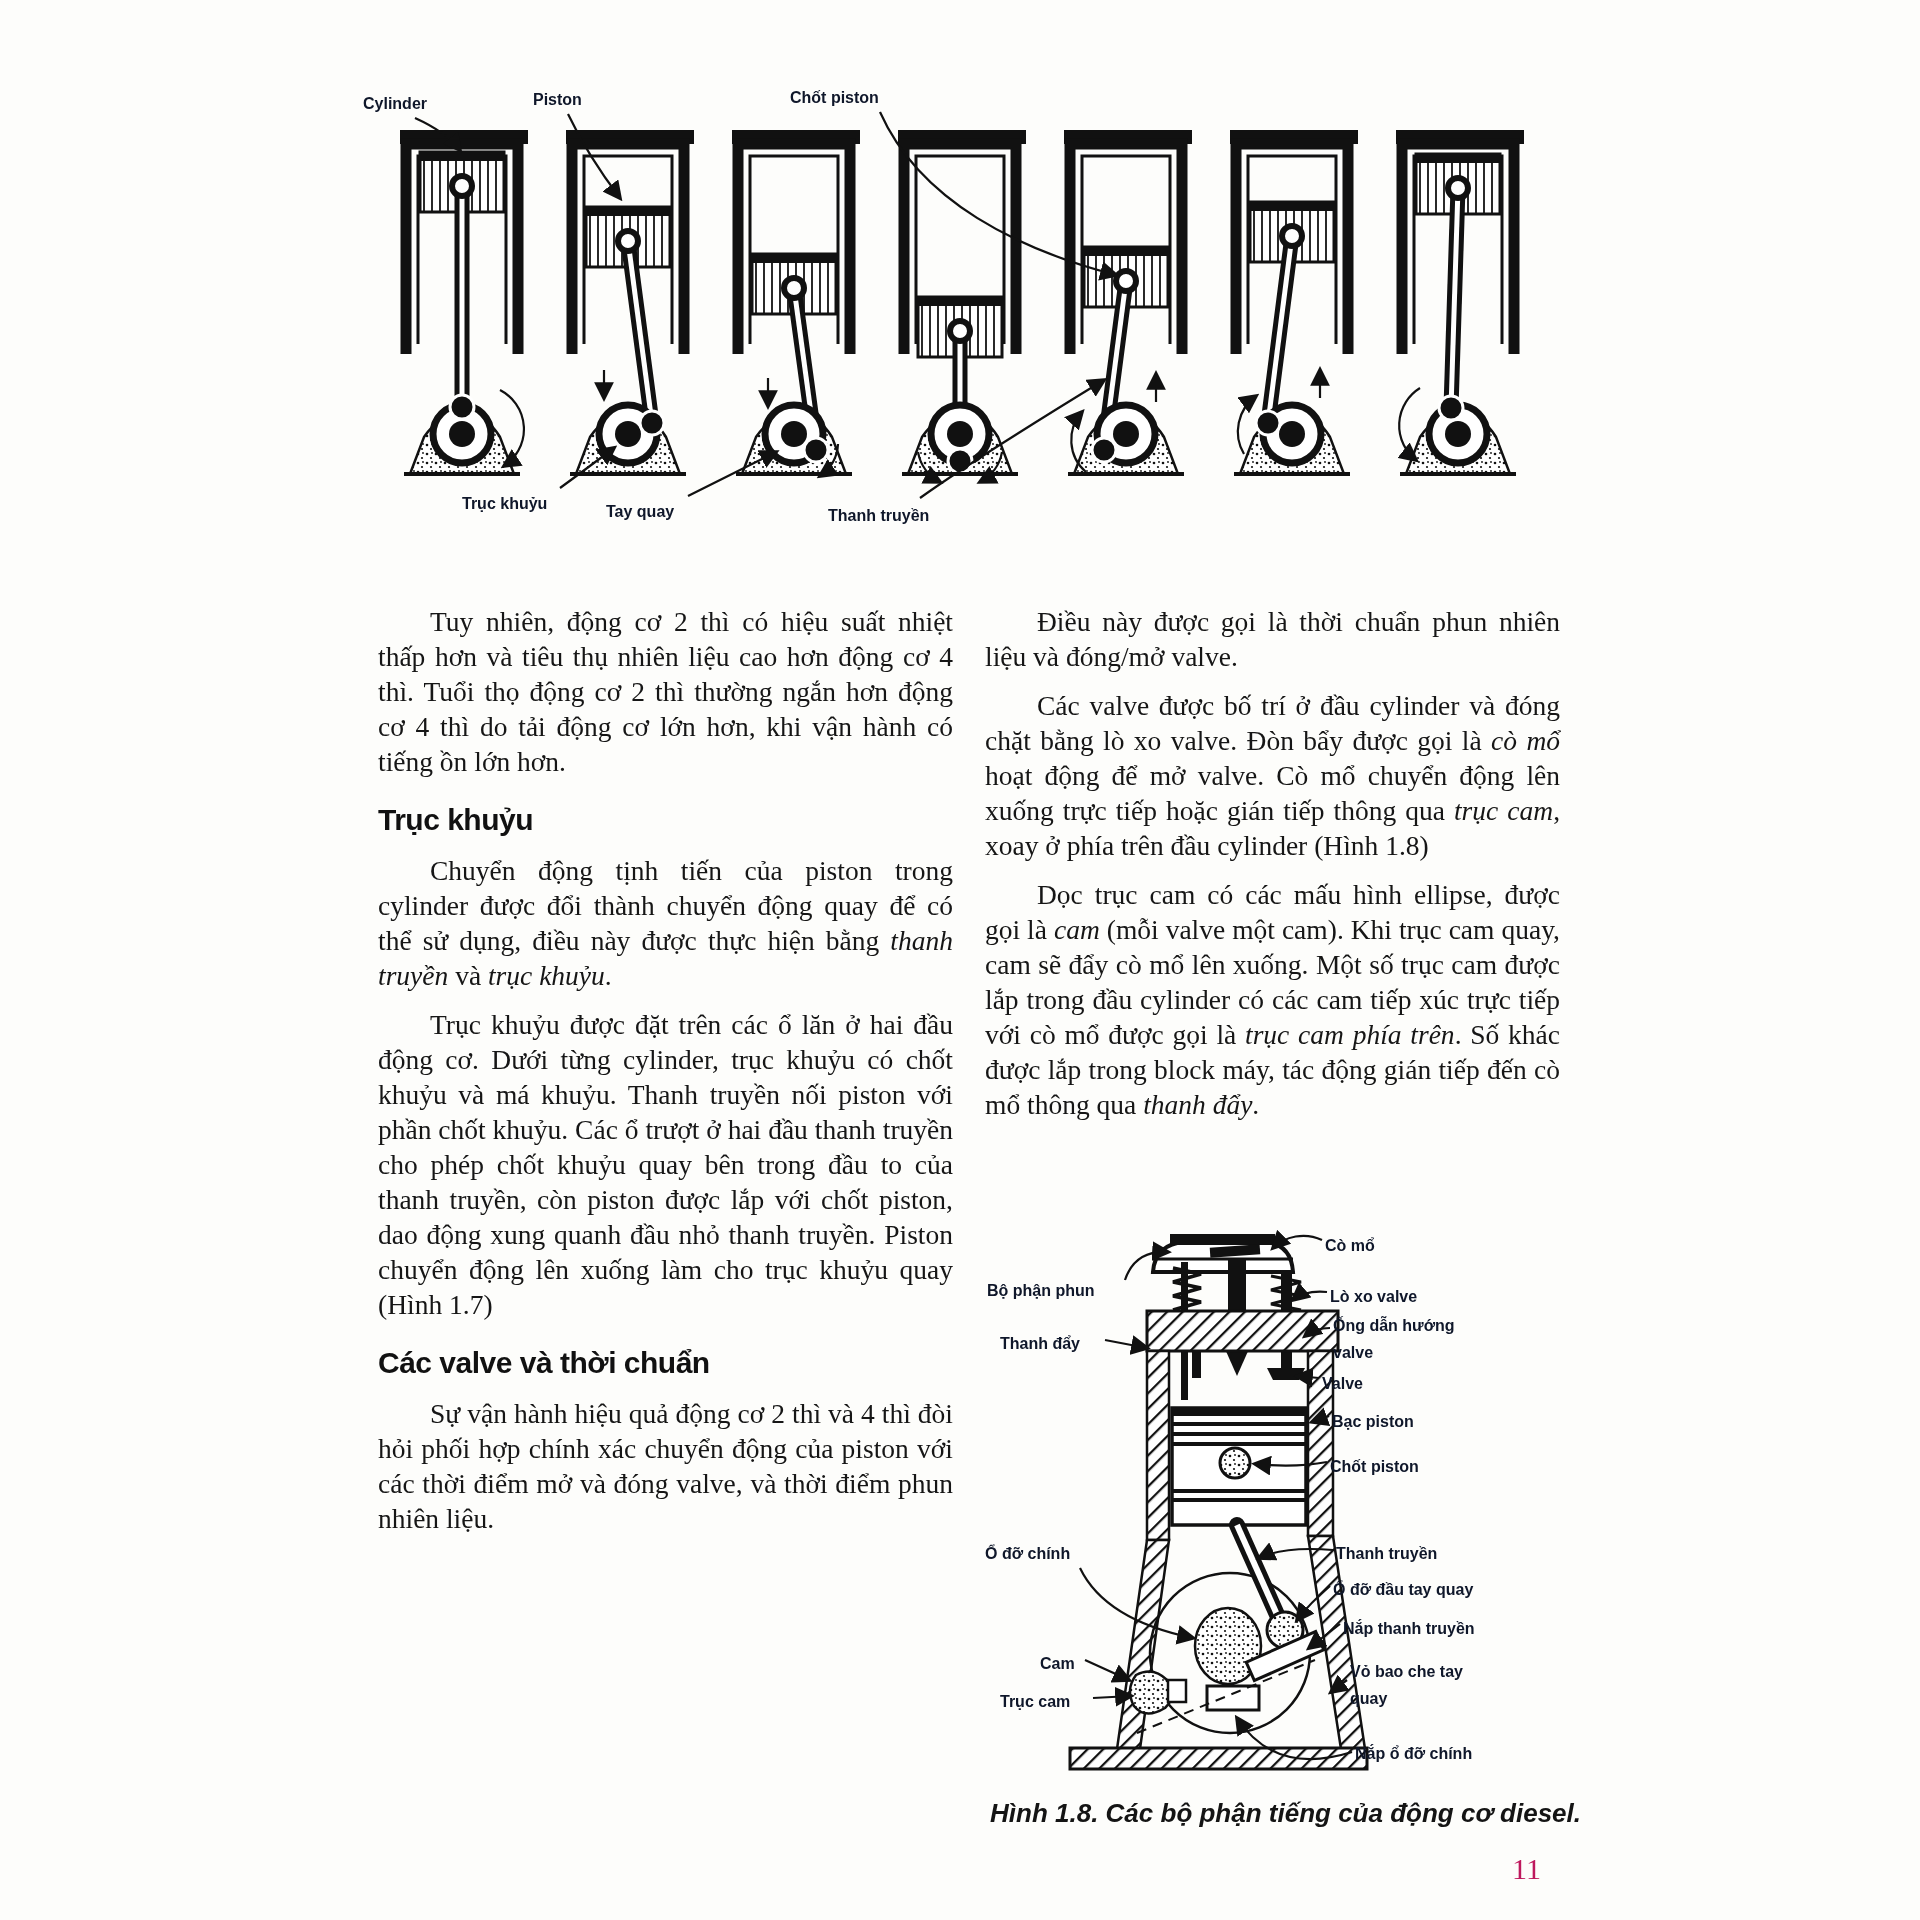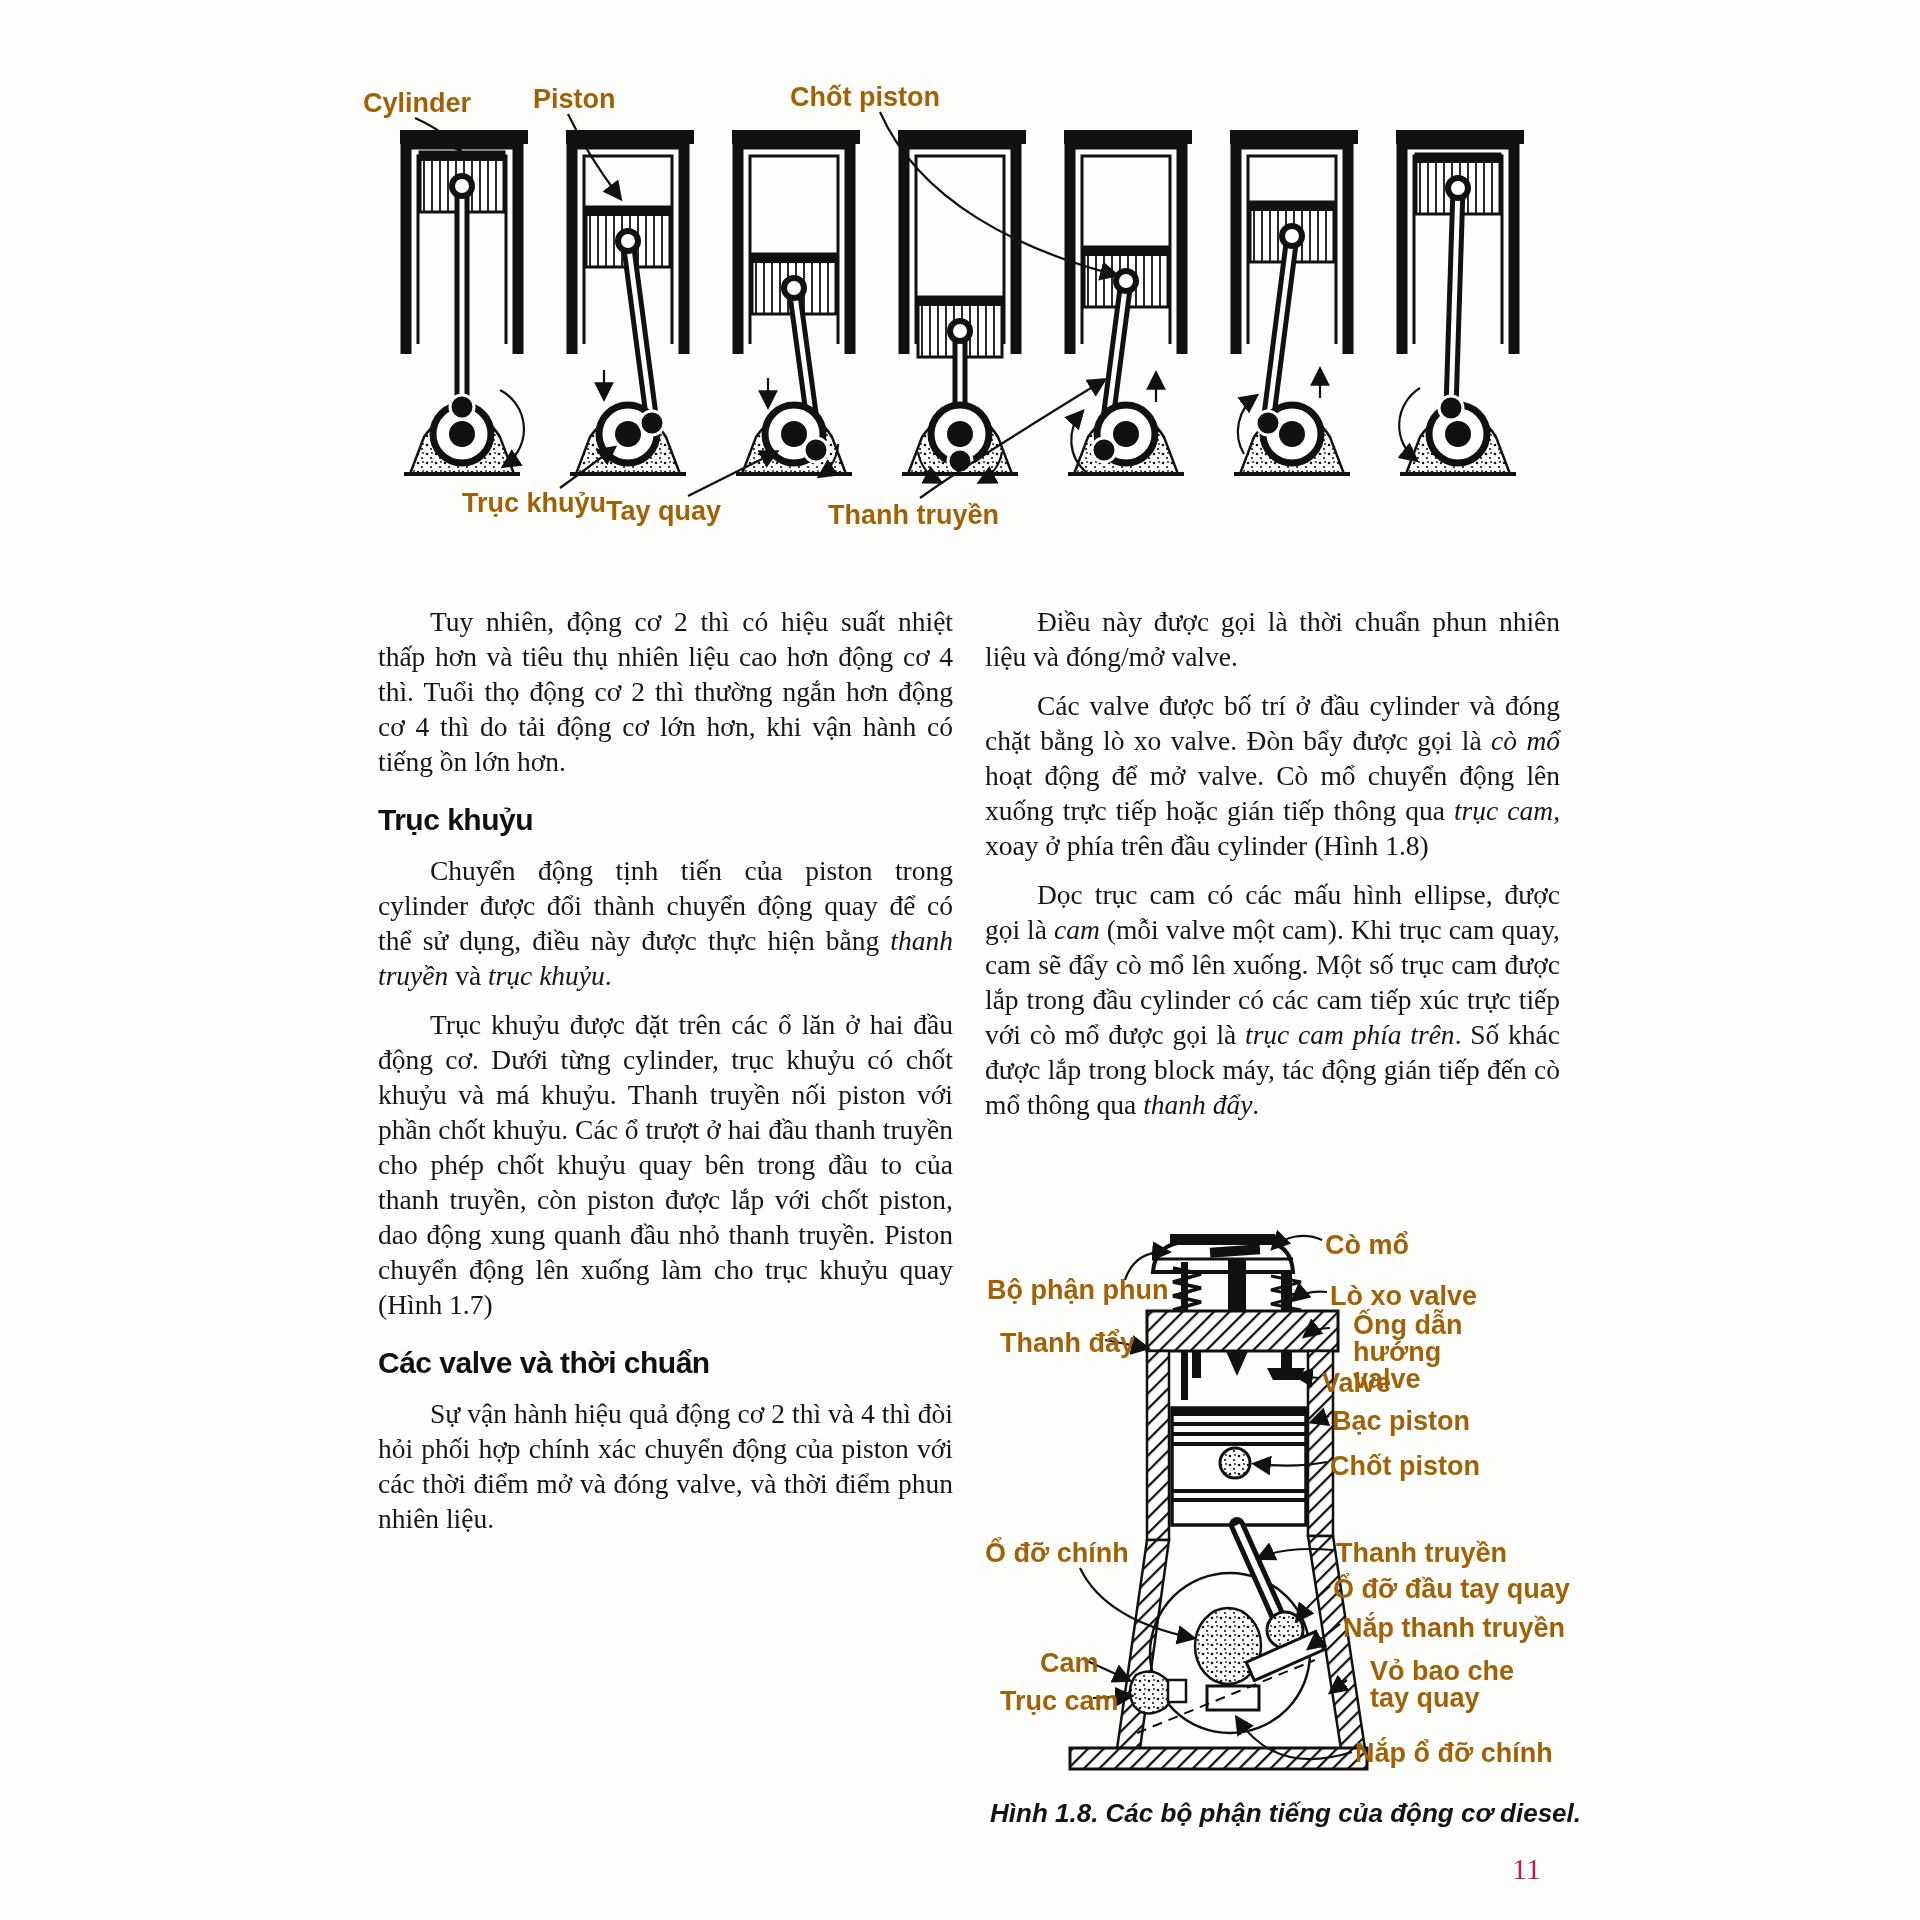--- a/index.html
+++ b/index.html
@@ -12,22 +12,22 @@
               margin:0 0 14px 0;color:#161616;}
   .col p.body i{font-style:italic;}
   h2.sec{font-family:"Liberation Sans",sans-serif;font-weight:bold;font-size:30px;
          letter-spacing:-0.5px;margin:24px 0 16px 0;color:#111;}
   
   .cap{position:absolute;font-family:"Liberation Sans",sans-serif;font-style:italic;
        font-size:26px;color:#141414;white-space:nowrap;}
   .cap .capb{font-weight:bold;}
   
   .fl{position:absolute;font-family:"Liberation Sans",sans-serif;font-weight:bold;
-      font-size:27px;line-height:27px;color:#a16207;white-space:nowrap;}
-  .fl.wrap{white-space:normal;margin-left:20px;}
+      font-size:16px;line-height:27px;color:#0f172a;white-space:nowrap;}
+  .fl.wrap{white-space:normal;}
   .pagenum{position:absolute;font-family:"Liberation Serif",serif;font-size:30px;color:#be185d;}
   svg .ld{stroke:#111;stroke-width:2.2;fill:none;}
 </style>
 </head>
 <body>
 
 <div class="page">
 
   <svg width="0" height="0" style="position:absolute">
     <defs>

